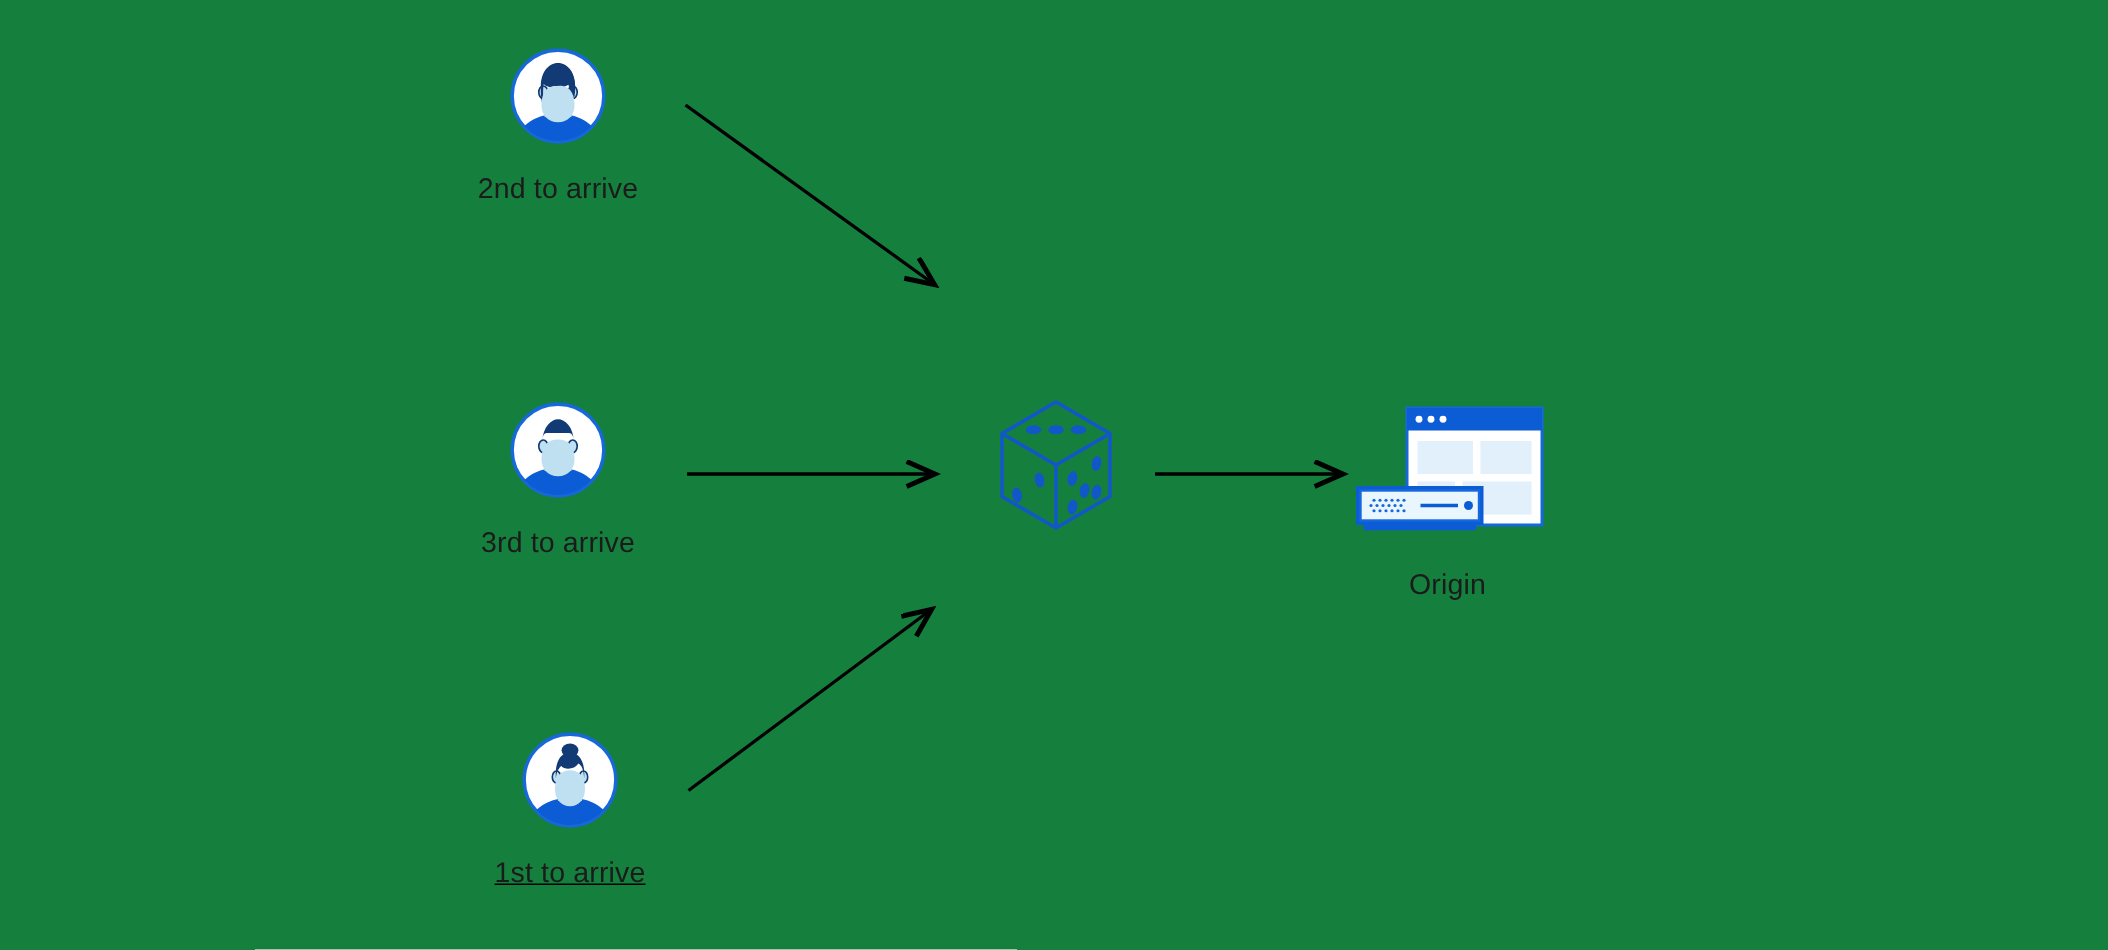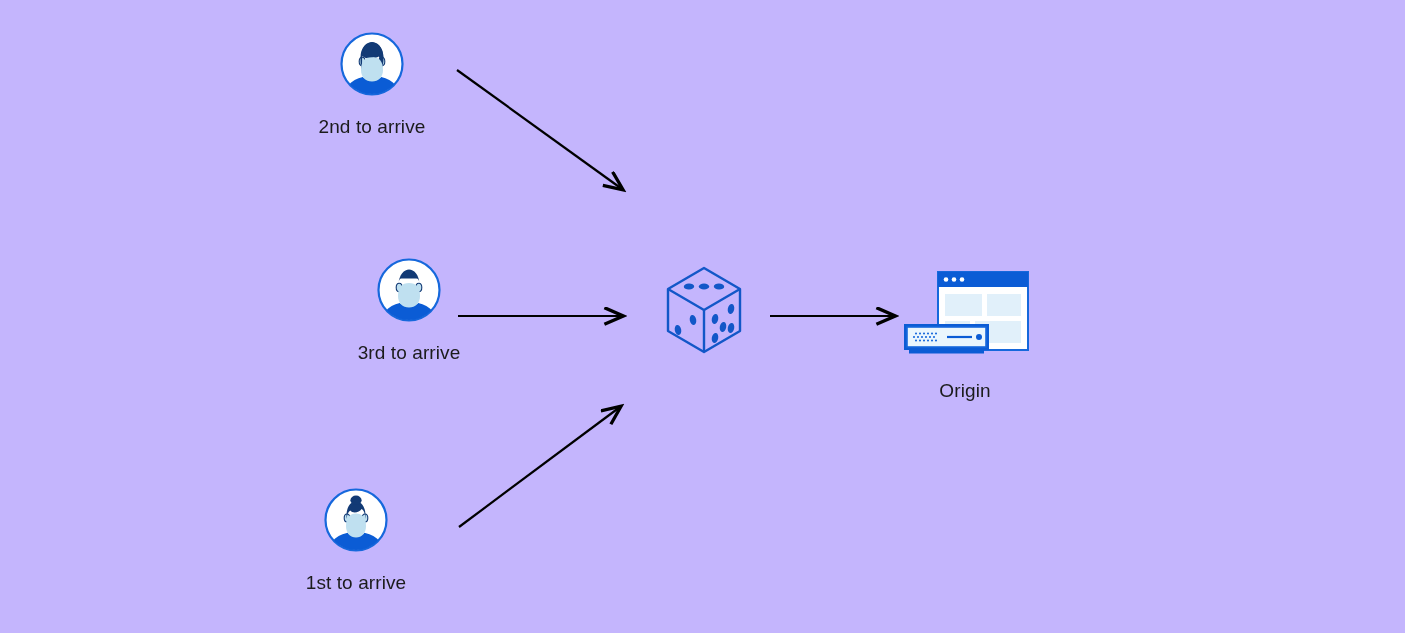--- a/index.html
+++ b/index.html
@@ -7,21 +7,21 @@
     padding: 0;
     background: #ffffff;
   }
   body {
     font-family: "Liberation Sans", sans-serif;
   }
   #canvas {
     position: relative;
     width: 1405px;
     height: 633px;
-    background: #c4b5fd;
+    background: #15803d;
     overflow: hidden;
   }
   .node {
     position: absolute;
     display: flex;
     flex-direction: column;
     align-items: center;
   }
   .node-label {
     font-family: "Liberation Sans", sans-serif;
@@ -93,21 +93,21 @@
           <path d="M22.5 28 C22.5 16.5 29 12 34 12 C39 12 45.5 16.5 45.5 28 C45.5 36 43.5 40.5 40.5 42.5 C42 36 42 30 41 26.5 C37 29 27.5 29.5 24.5 26 C23.8 30 23.8 36 25.2 42.2 C23 40 22.5 35 22.5 28 Z" fill="#123a75"></path>
           <path d="M23 40 C23 31 27 27 34 27 C41 27 45 31 45 40 C45 47 40.5 51.5 34 51.5 C27.5 51.5 23 47 23 40 Z" fill="#bfe0f0"></path>
           <path d="M22.8 27.5 C23.3 17 29.2 12.5 34 12.5 C39 12.5 45.2 17 45.4 27.8 C43.6 25 41.8 24 40.2 25.2 C36.6 27.8 28.2 28.2 24.6 25.4 C23.9 24.9 23.3 25.8 22.8 27.5 Z" fill="#123a75"></path>
         </g>
       </svg>
     </div>
     <div class="gap-avatar"></div>
     <div class="node-label">2nd to arrive</div>
   </div>
 
-  <div class="node" style="left:316px; top:256px; width:112px;margin-left:37px;">
+  <div class="node" style="left:316px; top:266px; width:112px;">
     <div class="avatar-wrap">
       <svg viewBox="0 0 68 68" width="68" height="68">
         <defs>
           <clipPath id="clipB">
               <circle cx="34" cy="34" r="30"></circle>
             </clipPath>
         </defs>
         <circle cx="34" cy="34" r="30.5" fill="#ffffff" stroke="#1668dc" stroke-width="2.2"></circle>
         <g clip-path="url(#clipB)">
           <path d="M4 68 C8 52 20 46 34 46 C48 46 60 52 64 68 Z" fill="#0b5cd5"></path>
@@ -117,21 +117,21 @@
           <ellipse cx="43.8" cy="31.5" rx="3.0" ry="4.2" fill="#bfe0f0" stroke="#123a75" stroke-width="1.1"></ellipse>
           <path d="M23 40 C23 31 27 27 34 27 C41 27 45 31 45 40 C45 47 40.5 51.5 34 51.5 C27.5 51.5 23 47 23 40 Z" fill="#bfe0f0"></path>
           <path d="M23.4 28.5 C24 18.5 29.4 13.5 34 13.5 C38.8 13.5 44.2 18.5 44.6 28.5 C44.6 24.5 43 22.6 41.4 22.6 C37.4 22.6 30.4 22.6 26.4 22.6 C24.9 22.6 23.4 24.5 23.4 28.5 Z" fill="#123a75"></path>
         </g>
       </svg>
     </div>
     <div class="gap-avatar"></div>
     <div class="node-label">3rd to arrive</div>
   </div>
 
-  <div class="node" style="left:300px; top:486px; width:112px;">
+  <div class="node" style="left:324px; top:486px; width:112px;text-decoration:underline;">
     <div class="avatar-wrap">
       <svg viewBox="0 0 68 68" width="68" height="68">
         <defs>
           <clipPath id="clipC">
               <circle cx="34" cy="34" r="30"></circle>
             </clipPath>
         </defs>
         <circle cx="34" cy="34" r="30.5" fill="#ffffff" stroke="#1668dc" stroke-width="2.2"></circle>
         <g clip-path="url(#clipC)">
           <path d="M4 68 C8 52 20 46 34 46 C48 46 60 52 64 68 Z" fill="#0b5cd5"></path>

